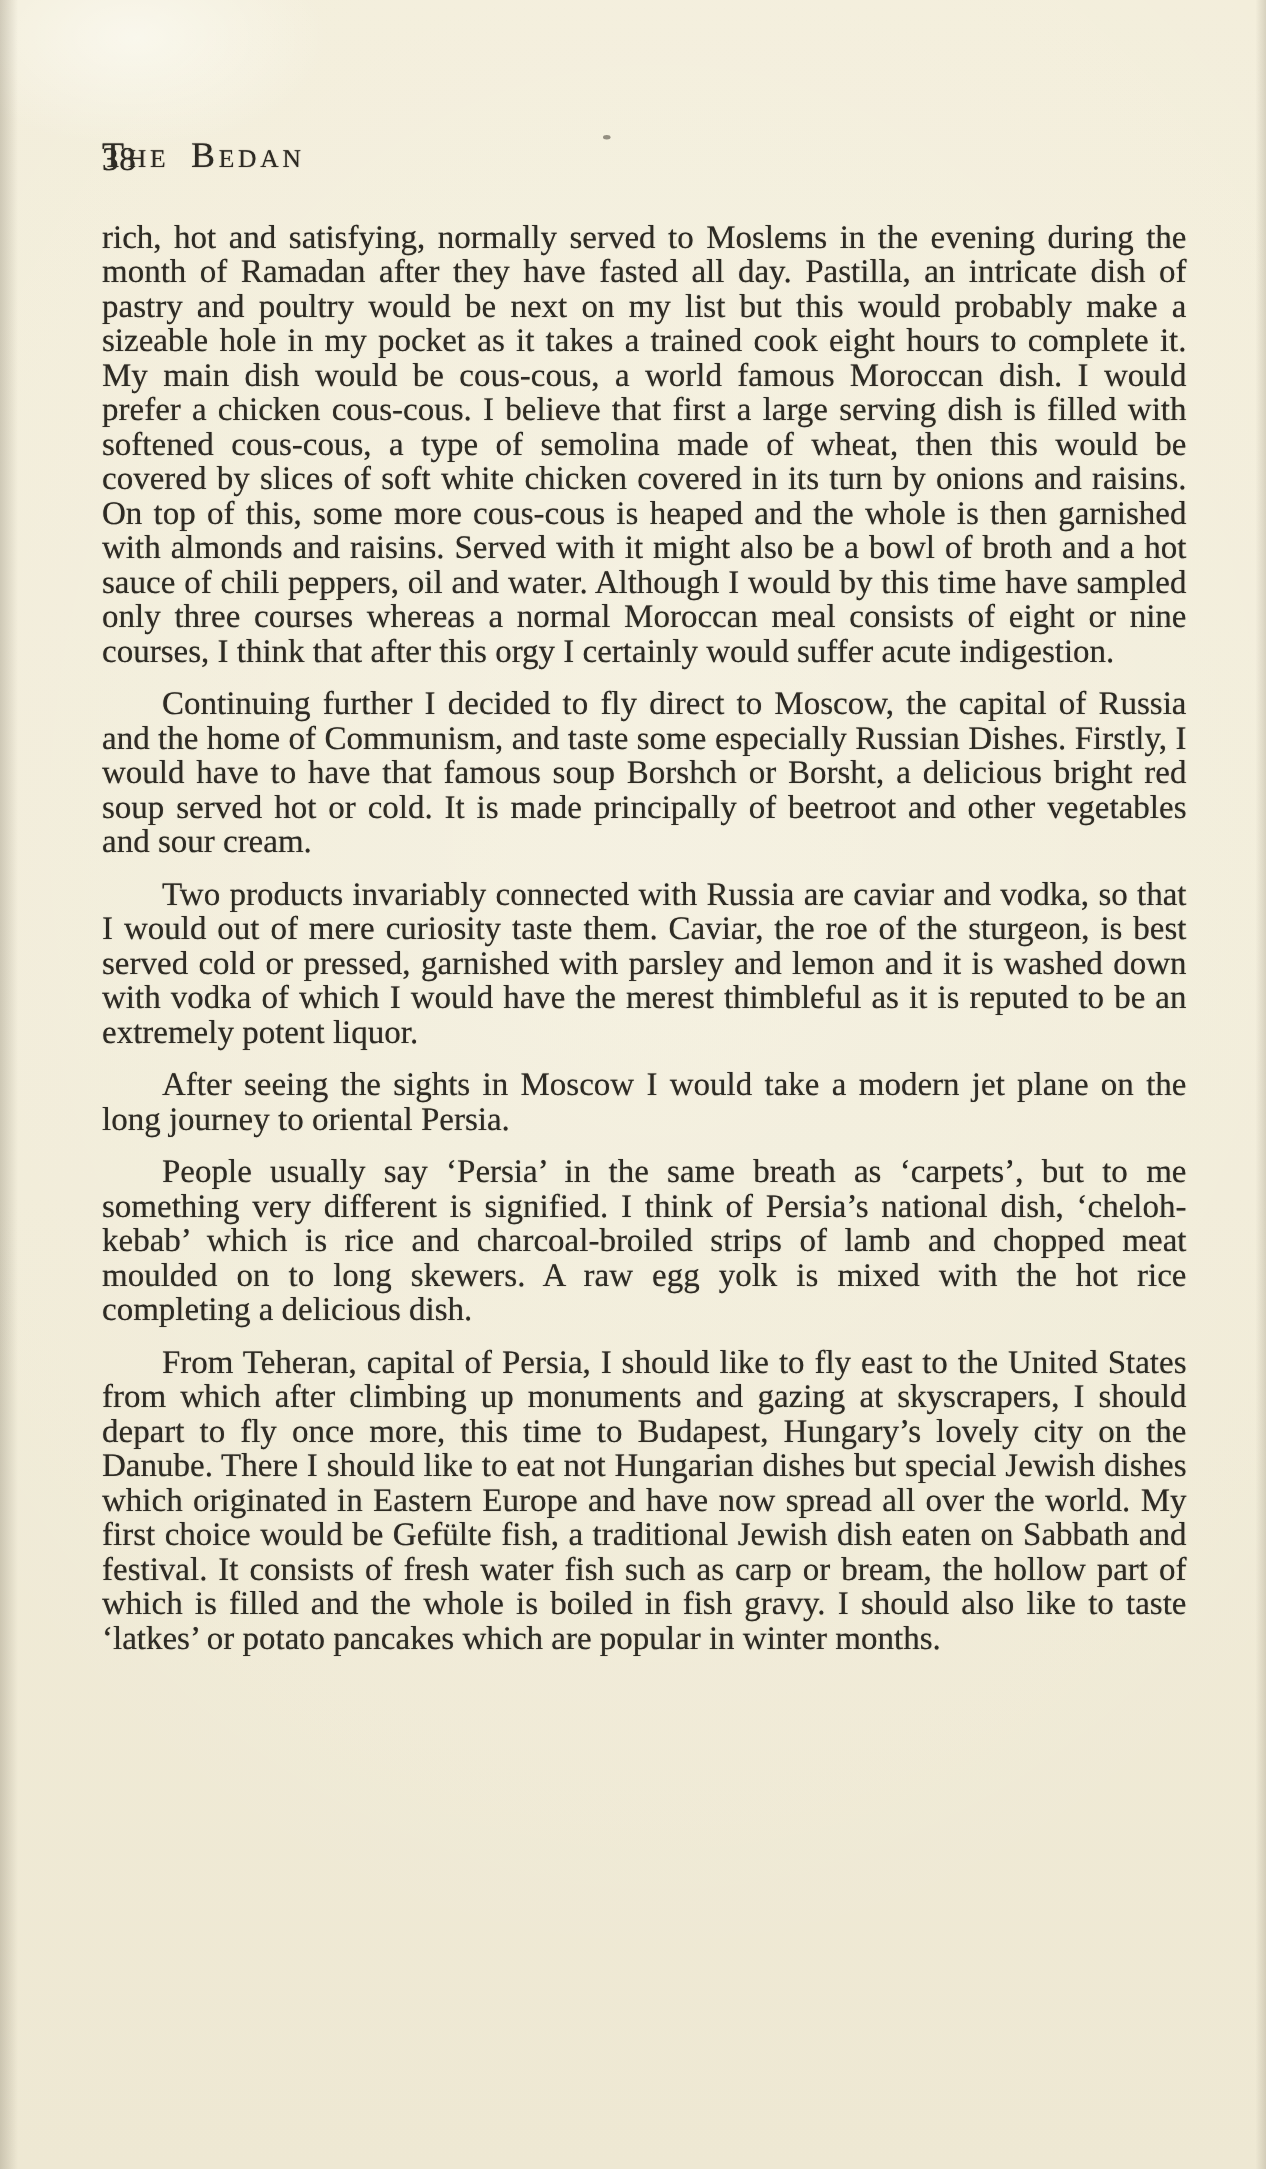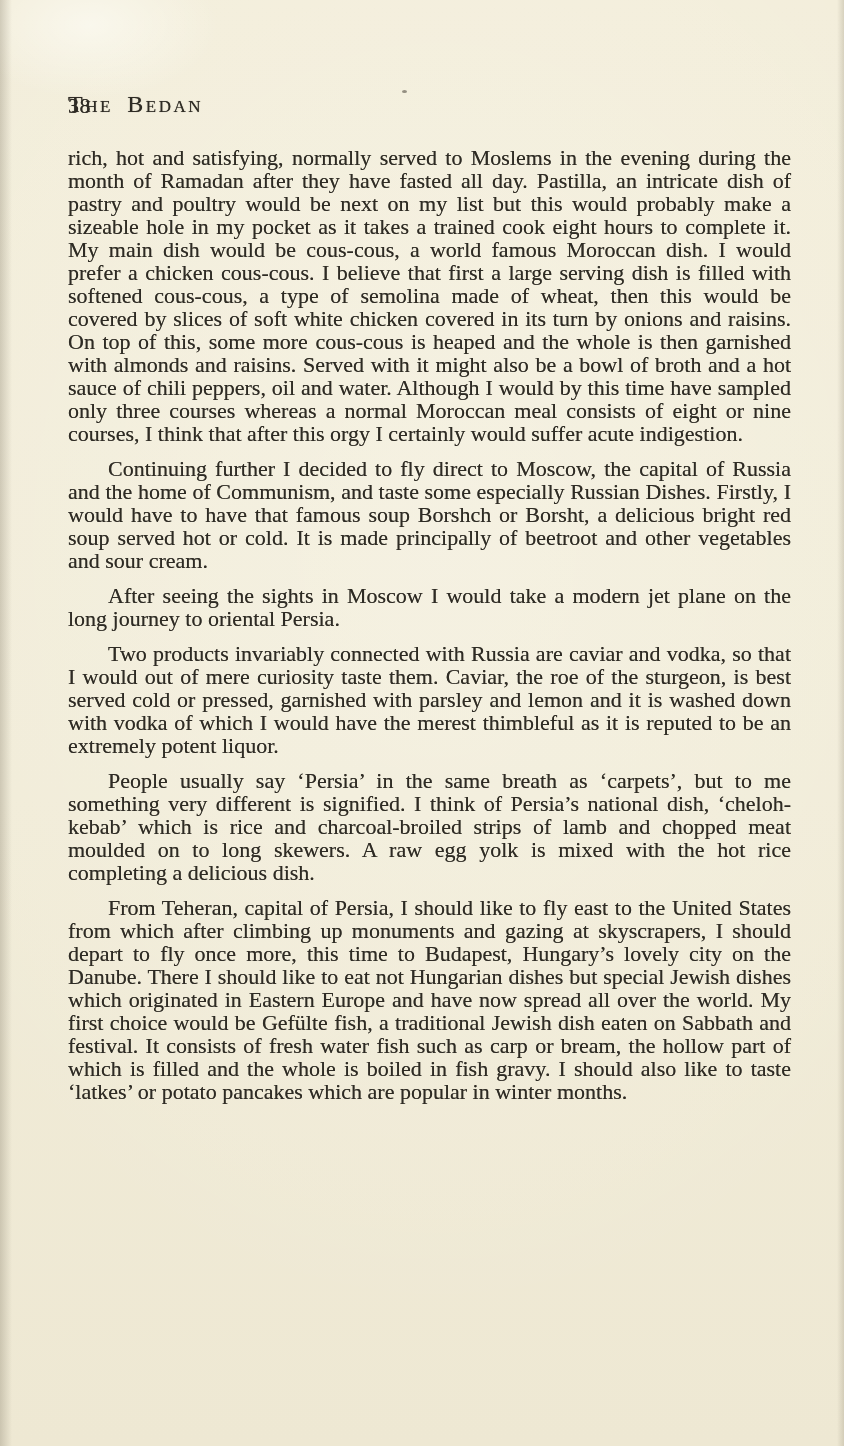--- a/index.html
+++ b/index.html
@@ -102,18 +102,18 @@
   <div class="speck"></div>
 
   <header class="running-head">
     <span class="page-num">38</span>
     <span class="running-title">The Bedan</span>
   </header>
 
   <main class="text-block">
     <p class="para no-indent">rich, hot and satisfying, normally served to Moslems in the evening during the month of Ramadan after they have fasted all day. Pastilla, an intricate dish of pastry and poultry would be next on my list but this would probably make a sizeable hole in my pocket as it takes a trained cook eight hours to complete it. My main dish would be cous-cous, a world famous Moroccan dish. I would prefer a chicken cous-cous. I believe that first a large serving dish is filled with softened cous-cous, a type of semolina made of wheat, then this would be covered by slices of soft white chicken covered in its turn by onions and raisins. On top of this, some more cous-cous is heaped and the whole is then garnished with almonds and raisins. Served with it might also be a bowl of broth and a hot sauce of chili peppers, oil and water. Although I would by this time have sampled only three courses whereas a normal Moroccan meal consists of eight or nine courses, I think that after this orgy I certainly would suffer acute indigestion.</p>
     <p class="para">Continuing further I decided to fly direct to Moscow, the capital of Russia and the home of Communism, and taste some especially Russian Dishes. Firstly, I would have to have that famous soup Borshch or Borsht, a delicious bright red soup served hot or cold. It is made principally of beetroot and other vegetables and sour cream.</p>
+    <p class="para">Two products invariably connected with Russia are caviar and vodka, so that I would out of mere curiosity taste them. Caviar, the roe of the sturgeon, is best served cold or pressed, garnished with parsley and lemon and it is washed down with vodka of which I would have the merest thimbleful as it is reputed to be an extremely potent liquor.</p>
     <p class="para">After seeing the sights in Moscow I would take a modern jet plane on the long journey to oriental Persia.</p>
-    <p class="para">Two products invariably connected with Russia are caviar and vodka, so that I would out of mere curiosity taste them. Caviar, the roe of the sturgeon, is best served cold or pressed, garnished with parsley and lemon and it is washed down with vodka of which I would have the merest thimbleful as it is reputed to be an extremely potent liquor.</p>
     <p class="para">People usually say ‘Persia’ in the same breath as ‘carpets’, but to me something very different is signified. I think of Persia’s national dish, ‘cheloh-kebab’ which is rice and charcoal-broiled strips of lamb and chopped meat moulded on to long skewers. A raw egg yolk is mixed with the hot rice completing a delicious dish.</p>
     <p class="para">From Teheran, capital of Persia, I should like to fly east to the United States from which after climbing up monuments and gazing at skyscrapers, I should depart to fly once more, this time to Budapest, Hungary’s lovely city on the Danube. There I should like to eat not Hungarian dishes but special Jewish dishes which originated in Eastern Europe and have now spread all over the world. My first choice would be Gefülte fish, a traditional Jewish dish eaten on Sabbath and festival. It consists of fresh water fish such as carp or bream, the hollow part of which is filled and the whole is boiled in fish gravy. I should also like to taste ‘latkes’ or potato pancakes which are popular in winter months.</p>
   </main>
 </div>
 
 </body></html>

